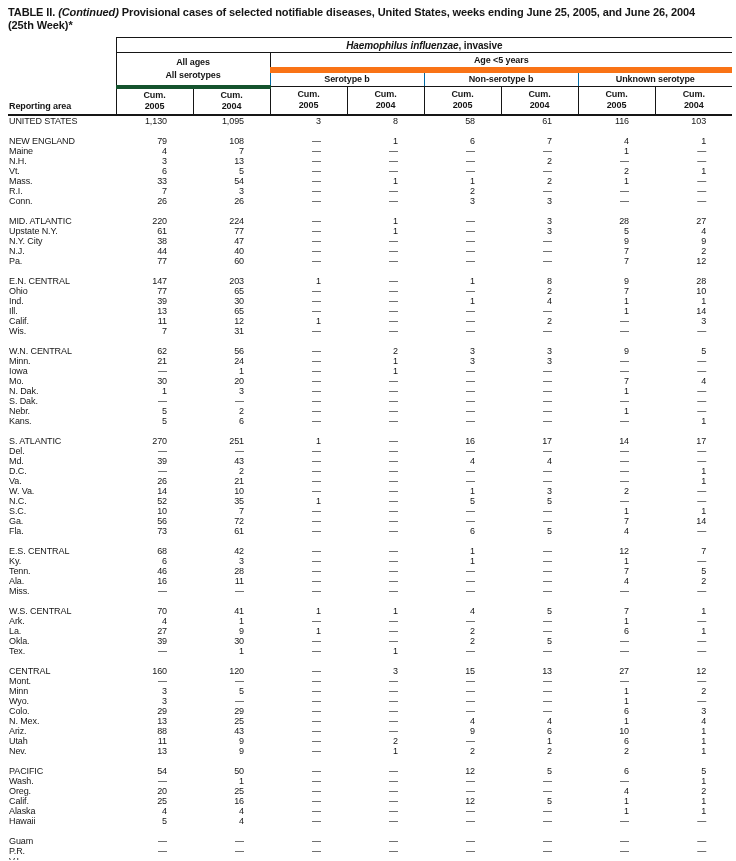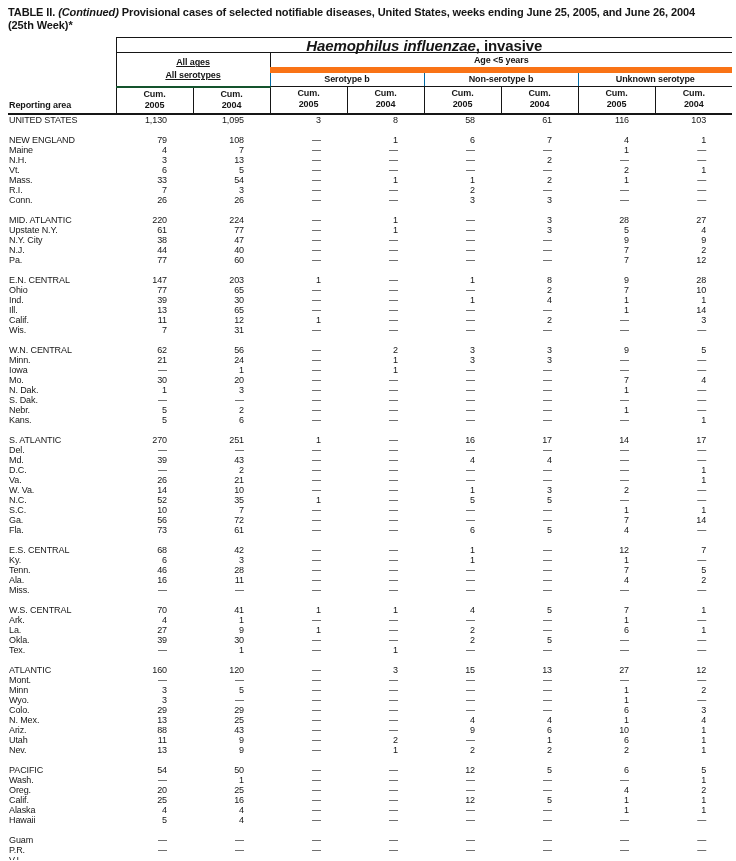--- a/index.html
+++ b/index.html
@@ -48,30 +48,29 @@
     text-align: left;
     padding-left: 1px;
     padding-bottom: 2px;
     border-bottom: 2px solid #161616;
   }
   th.disease {
     border-top: 1px solid #161616;
     border-bottom: 1px solid #161616;
     border-left: 1px solid #161616;
     height: 14px;
-    font-size: 15px;
+    font-size: 10px;
   }
   th.disease .sp { font-style: italic; }
   th.grp-allages {
     border-left: 1px solid #161616;
-    border-bottom: 2px solid #14532d;
+    border-bottom: 4px solid #14532d;
     height: 28px;
     line-height: 13px;
     vertical-align: middle;
-    text-decoration: underline;
   }
   th.grp-age5 {
     border-left: 1px solid #161616;
     border-bottom: 6px solid #f97316;
     height: 14px;
   }
   th.subgrp {
     border-left: 1px solid #0369a1;
     border-bottom: 1px solid #161616;
     height: 13px;
@@ -667,21 +666,21 @@
           <td class="val">—</td>
           <td class="val">1</td>
           <td class="val">—</td>
           <td class="val">1</td>
           <td class="val">—</td>
           <td class="val">—</td>
           <td class="val">—</td>
           <td class="val">—</td>
         </tr>
         <tr class="sec-start">
-          <td class="area">ATLANTIC</td>
+          <td class="area">CENTRAL</td>
           <td class="val">160</td>
           <td class="val">120</td>
           <td class="val">—</td>
           <td class="val">3</td>
           <td class="val">15</td>
           <td class="val">13</td>
           <td class="val">27</td>
           <td class="val">12</td>
         </tr>
         <tr>

